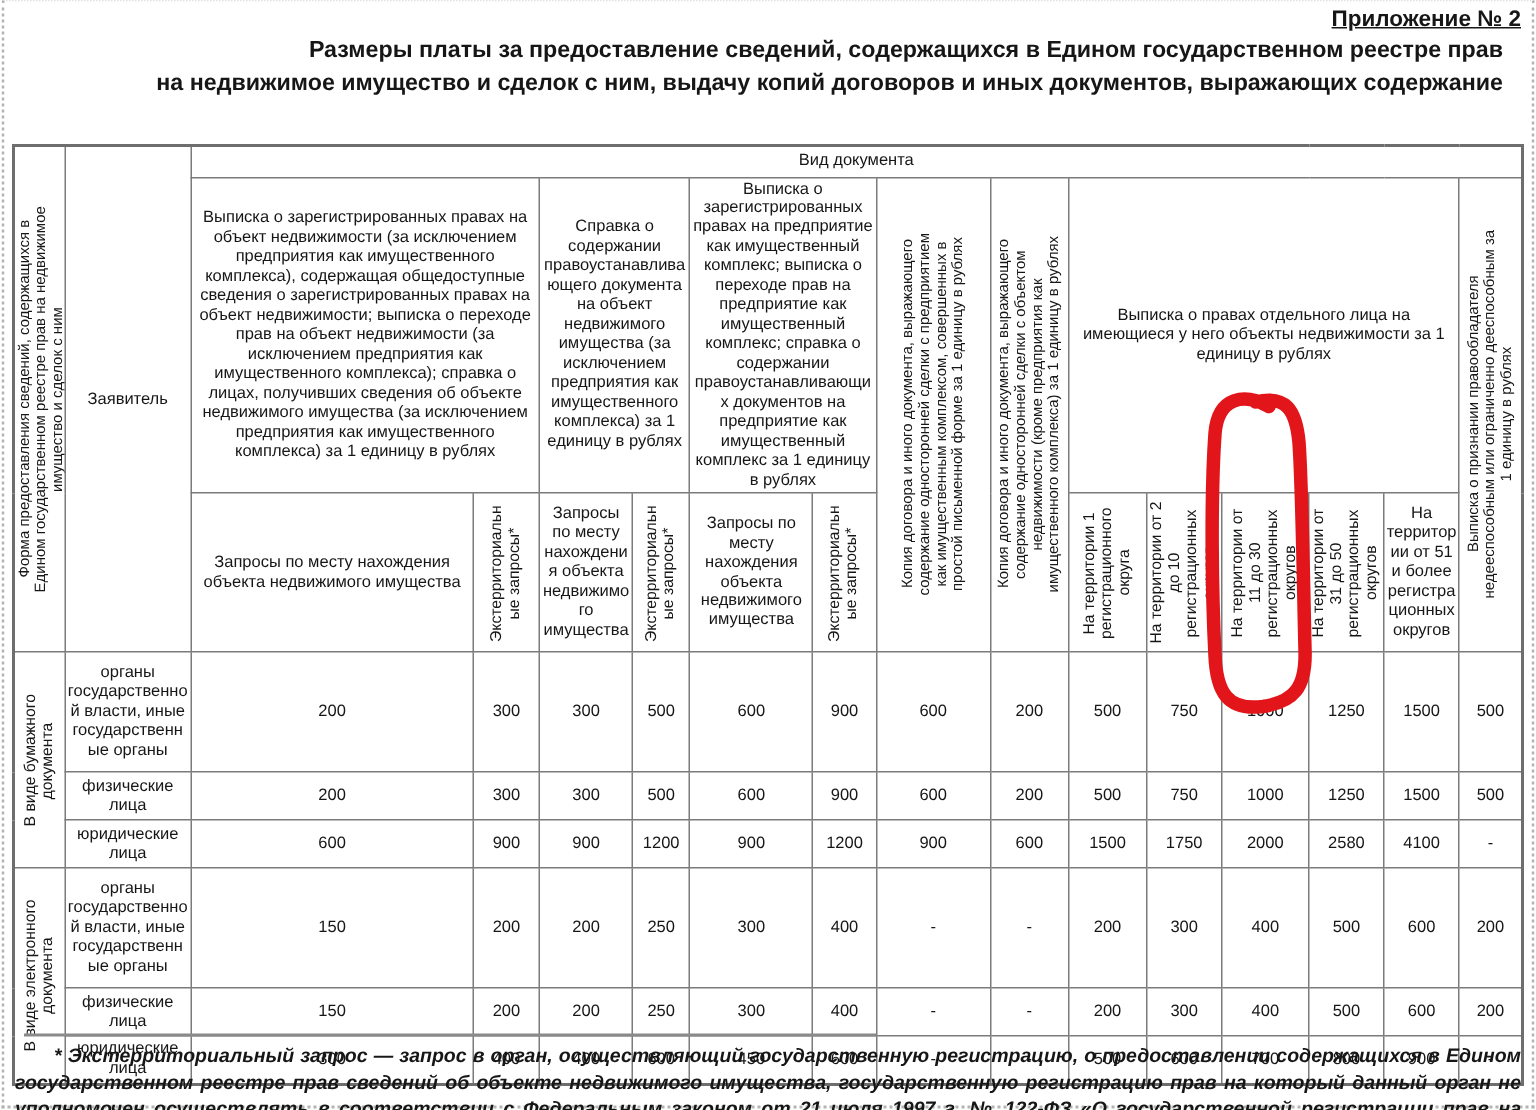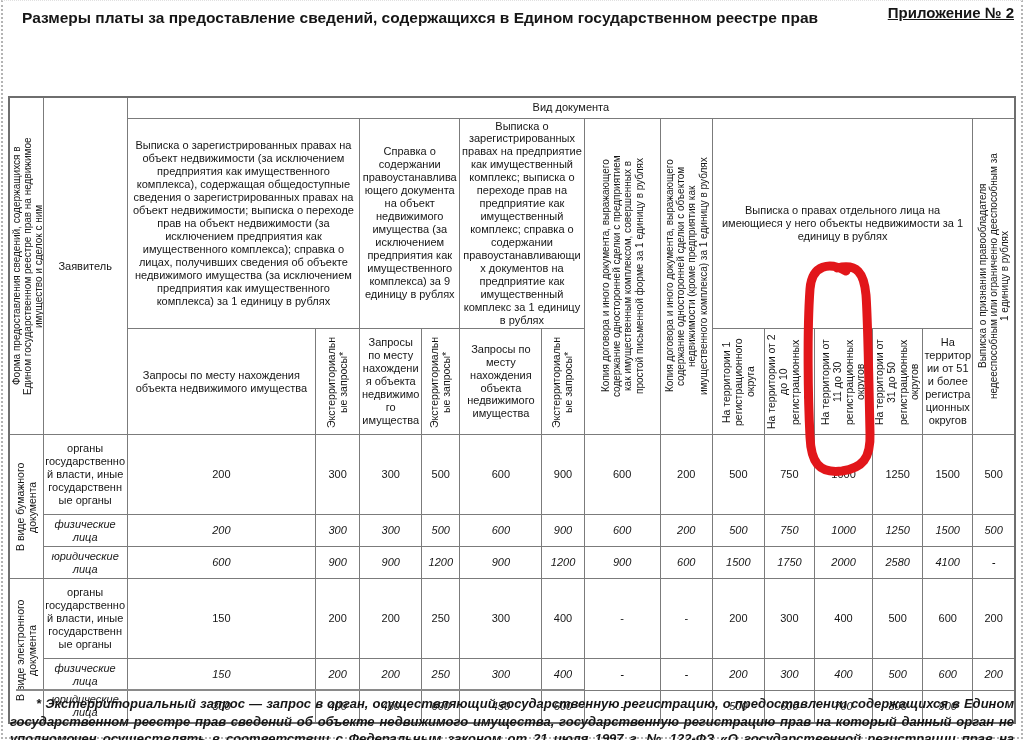--- a/index.html
+++ b/index.html
@@ -13,38 +13,38 @@
     position:absolute; left:1px; top:0; right:1px; bottom:1px;
     border-left:2px dotted #b4b4b4; border-right:2px dotted #b4b4b4;
     border-bottom:2px dotted #b4b4b4; border-top:1px dotted #e0e0e0;
     pointer-events:none;
   }
   .appendix {
     position:absolute; top:4px; right:10px;
     font-weight:bold; font-size:15px; text-decoration:underline;
   }
   .title {
-    position:absolute; top:7px; left:22px; width:980px;
-    text-align:left; font-weight:bold; font-size:15.5px; line-height:1.42;
+    position:absolute; top:23px; left:22px; width:980px;
+    text-align:right; font-weight:bold; font-size:15.5px; line-height:1.42;
   }
   table.fee {
     position:absolute; left:8px; top:96px;
     border-collapse:collapse; table-layout:fixed; width:1008px;
   }
   table.fee td {
     border:1px solid #7b7b7b; padding:1px; text-align:center;
     vertical-align:middle; font-size:11px; line-height:1.18;
     overflow:hidden; word-wrap:break-word;
   }
   table.fee { border:2px solid #6e6e6e; }
   tr.h1 { height:21px; }
   tr.h2 { height:161px; }
   tr.h3 { height:106px; }
   tr.tall { height:80px; }
-  tr.short { height:32px;font-style:italic; }
+  tr.short { height:32px; }
   td.doc-type { font-size:12px; }
   td.applicant-head { font-size:12.5px; }
   td.val { font-size:12px; }
   td.app { font-size:11px; }
   .vert {
     writing-mode:vertical-rl; transform:rotate(180deg);
     display:inline-block; text-align:center; line-height:1.12;
     vertical-align:middle;
   }
   .vert-form { height:272px; font-size:10px; }
@@ -67,20 +67,21 @@
 </style>
 </head>
 <body>
 
 <div class="page-frame"></div>
 
 <div class="appendix">Приложение № 2</div>
 
 <div class="title">
   <div>Размеры платы за предоставление сведений, содержащихся в Едином государственном реестре прав</div>
+  <div>на недвижимое имущество и сделок с ним, выдачу копий договоров и иных документов, выражающих содержание</div>
 </div>
 
 <table class="fee">
   <colgroup>
     <col style="width:34px">
       <col style="width:84px">
       <col style="width:188px">
       <col style="width:44px">
     <col style="width:62px">
       <col style="width:38px">
@@ -98,21 +99,21 @@
 
   <tbody>
       <tr class="h1">
     <td rowspan="3"><div class="vert vert-form">Форма предоставления сведений, содержащихся в Едином государственном реестре прав на недвижимое имущество и сделок с ним</div></td>
     <td rowspan="3" class="applicant-head">Заявитель</td>
     <td colspan="14" class="doc-type">Вид документа</td>
   </tr>
 
   <tr class="h2">
     <td colspan="2">Выписка о зарегистрированных правах на объект недвижимости (за исключением предприятия как имущественного комплекса), содержащая общедоступные сведения о зарегистрированных правах на объект недвижимости; выписка о переходе прав на объект недвижимости (за исключением предприятия как имущественного комплекса); справка о лицах, получивших сведения об объекте недвижимого имущества (за исключением предприятия как имущественного комплекса) за 1 единицу в рублях</td>
-    <td colspan="2">Справка о содержании правоустанавливающего документа на объект недвижимого имущества (за исключением предприятия как имущественного комплекса) за 9 единицу в рублях</td>
+    <td colspan="2">Справка о содержании правоустанавливающего документа на объект недвижимого имущества (за исключением предприятия как имущественного комплекса) за 1 единицу в рублях</td>
     <td colspan="2">Выписка о зарегистрированных правах на предприятие как имущественный комплекс; выписка о переходе прав на предприятие как имущественный комплекс; справка о содержании правоустанавливающих документов на предприятие как имущественный комплекс за 1 единицу в рублях</td>
     <td rowspan="2"><div class="vert vert-copy">Копия договора и иного документа, выражающего содержание односторонней сделки с предприятием как имущественным комплексом, совершенных в простой письменной форме за 1 единицу в рублях</div></td>
     <td rowspan="2"><div class="vert vert-copy">Копия договора и иного документа, выражающего содержание односторонней сделки с объектом недвижимости (кроме предприятия как имущественного комплекса) за 1 единицу в рублях</div></td>
     <td colspan="5">Выписка о правах отдельного лица на имеющиеся у него объекты недвижимости за 1 единицу в рублях</td>
     <td rowspan="2"><div class="vert vert-copy">Выписка о признании правообладателя недееспособным или ограниченно дееспособным за 1 единицу в рублях</div></td>
   </tr>
 
   <tr class="h3">
     <td>Запросы по месту нахождения объекта недвижимого имущества</td>
     <td><div class="vert vert-sub">Экстерриториальные запросы*</div></td>

